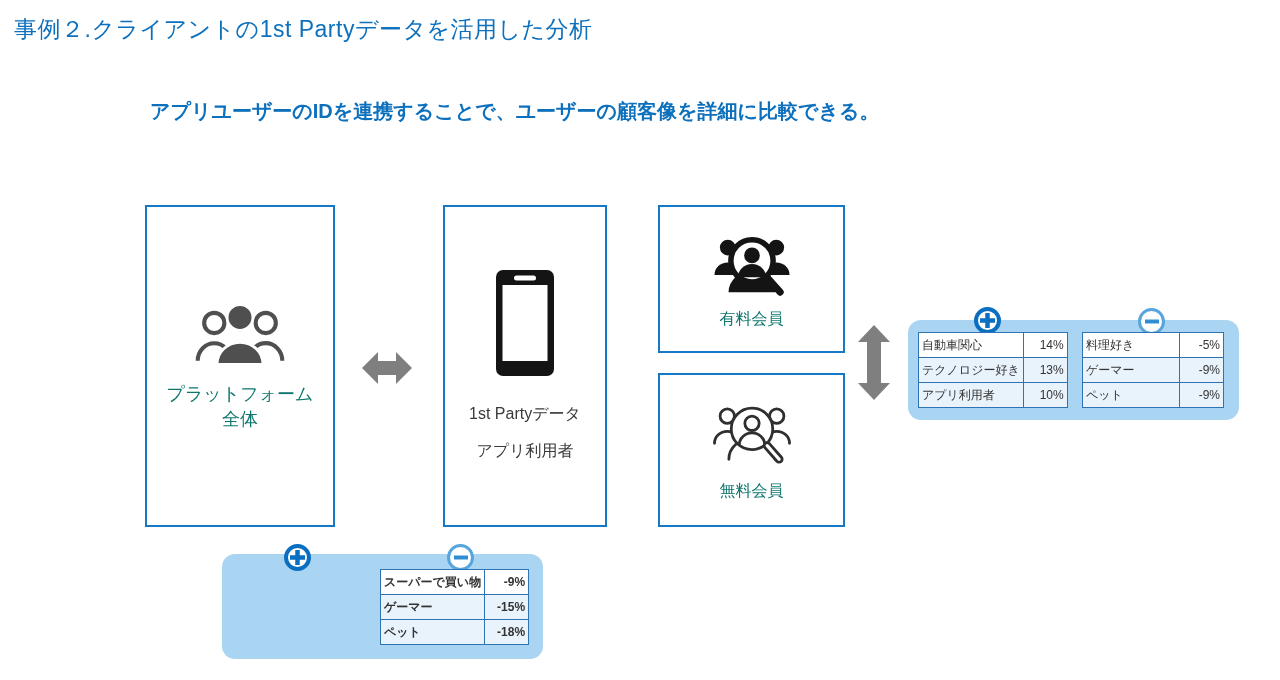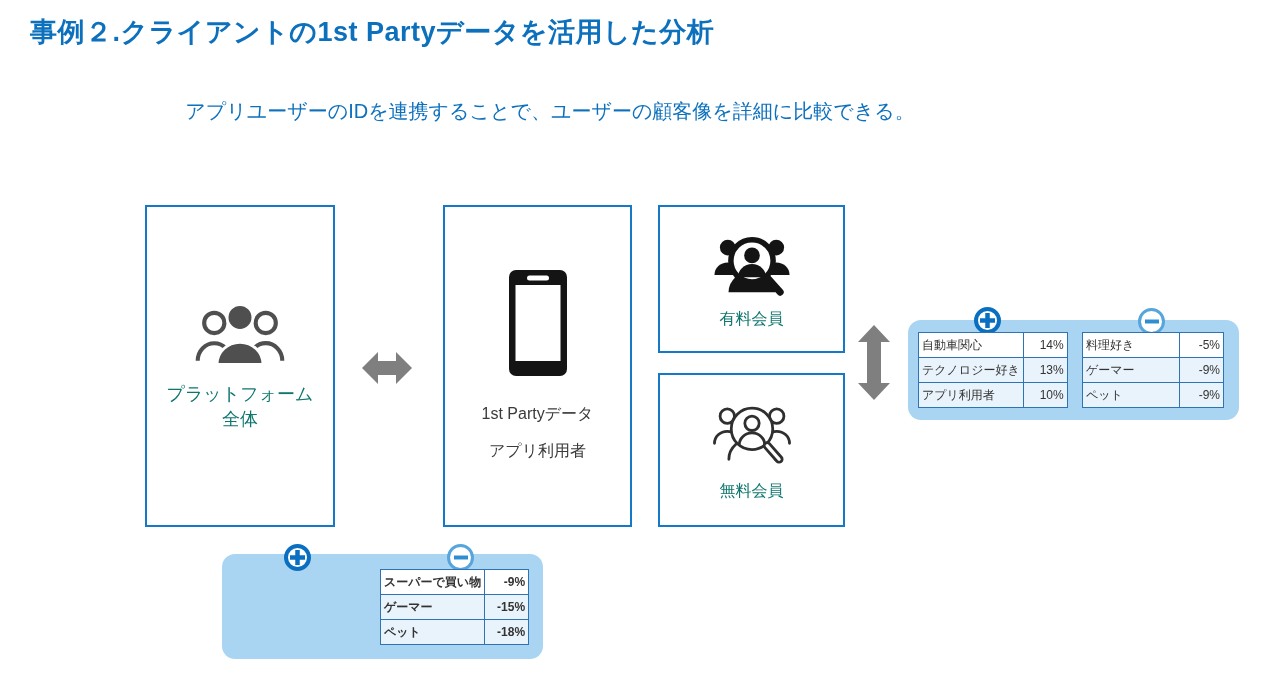--- a/index.html
+++ b/index.html
@@ -1,35 +1,35 @@
 <!DOCTYPE html>
 <html style="--accent: #0c70bd; --box-border: #1579c8; --panel-bg: #a9d5f2; --table-border: #2e74b5; --row-alt: #e9f3fb; --arrow-gray: #7f7f7f; --icon-dark: #4f4f4f; --icon-black: #141414; --badge-plus: #0a6fc0; --badge-minus-ring: #56a5dc; --badge-minus-bar: #2f8ed2; --text-dark: #333333;"><head>
 <meta charset="utf-8">
 <style>
   * { margin:0; padding:0; box-sizing:border-box; }
   body { background:#fff; font-family:"Liberation Sans","DejaVu Sans",sans-serif; }
   #canvas { position:relative; width:1280px; height:680px; background:#fff; overflow:hidden; }
 
   .title {
-    position:absolute; left:30px; top:14px;
-    font-size:27px; font-weight:bold; color:var(--accent,#0c70bd);
+    position:absolute; left:14px; top:14px;
+    font-size:23px; font-weight:normal; color:var(--accent,#0c70bd);
     letter-spacing:0.5px;
   }
   .subtitle {
-    position:absolute; left:150px; top:98px; width:800px; text-align:center;
-    font-size:20px; font-weight:normal; color:var(--accent,#0c70bd);
+    position:absolute; left:150px; top:98px; width:800px; 
+    font-size:20px; font-weight:bold; color:var(--accent,#0c70bd);
   }
 
   .box {
     position:absolute; background:#fff;
     border:2px solid var(--box-border,#1579c8);
     display:flex; flex-direction:column; align-items:center; justify-content:center;
   }
   #box-platform   { left:145px; top:205px; width:190px; height:322px; }
-  #box-firstparty { left:443px; top:205px; width:189px; height:322px; }
+  #box-firstparty { left:443px; top:205px; width:164px; height:322px; }
   #box-paid       { left:658px; top:205px; width:187px; height:148px; }
   #box-free       { left:658px; top:373px; width:187px; height:154px; }
 
   .box-label {
     font-size:16px; color:#0f766e; text-align:center; line-height:1.4;
   }
   #box-platform .box-label { margin-top:14px; font-size:18px; }
   .fp-label1 { margin-top:28px; font-size:16px; color:#3a3a3a; }
   .fp-label2 { margin-top:16px; font-size:16px; color:#3a3a3a; }
   #box-paid .box-label, #box-free .box-label { margin-top:8px; }

